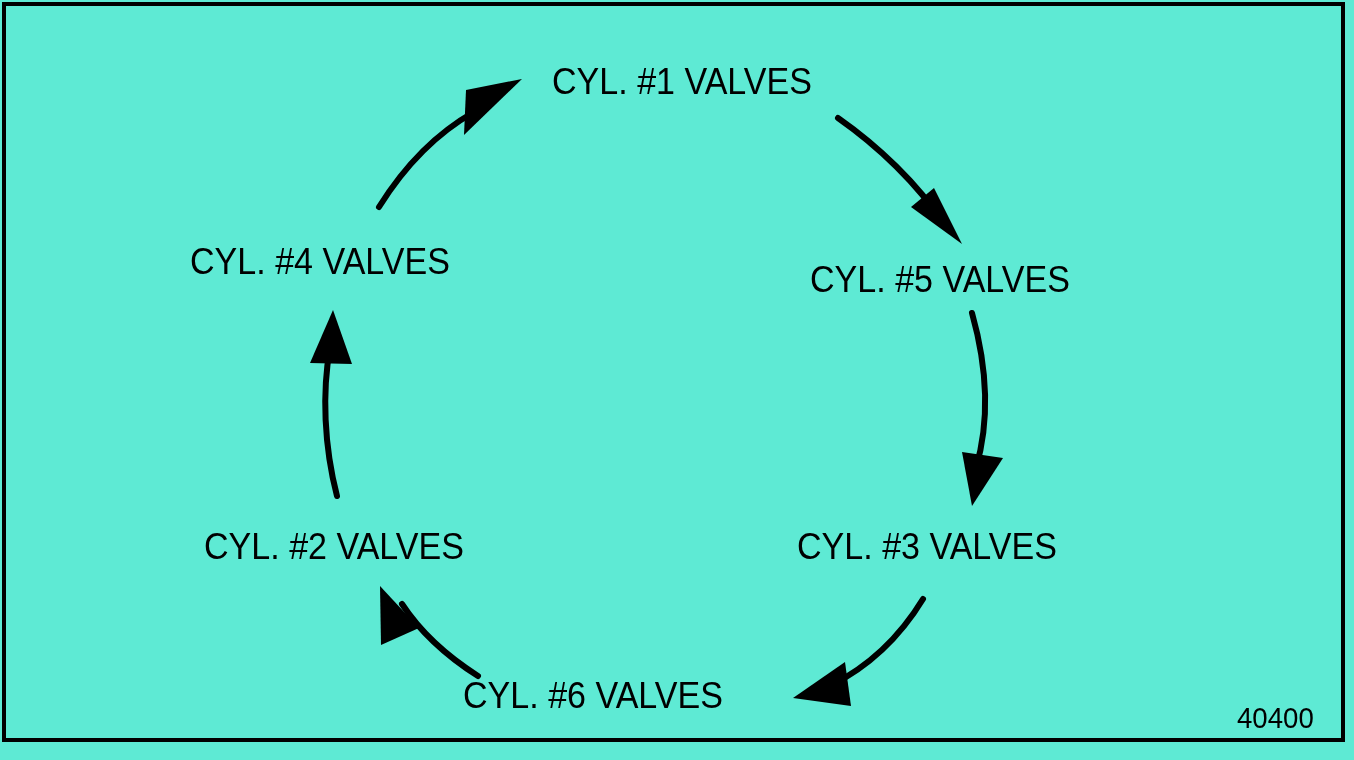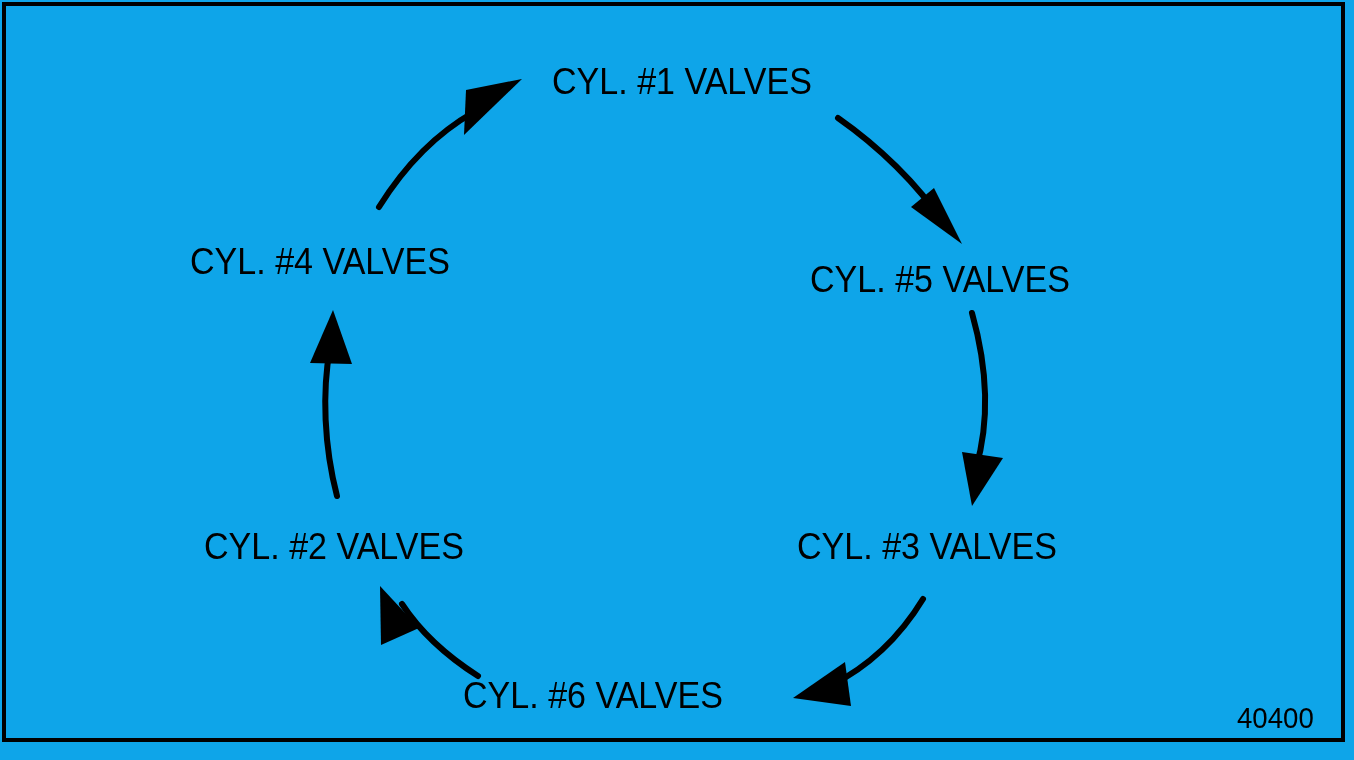--- a/index.html
+++ b/index.html
@@ -4,21 +4,21 @@
 <style>
   html, body {
     margin: 0;
     padding: 0;
     background: #ffffff;
   }
   #page {
     position: relative;
     width: 1354px;
     height: 760px;
-    background: #0ea5e9;
+    background: #5eead4;
     overflow: hidden;
     font-family: "Liberation Sans", "DejaVu Sans", sans-serif;
   }
   
   #frame {
     position: absolute;
     left: 2px;
     top: 2px;
     width: 1343px;
     height: 740px;

